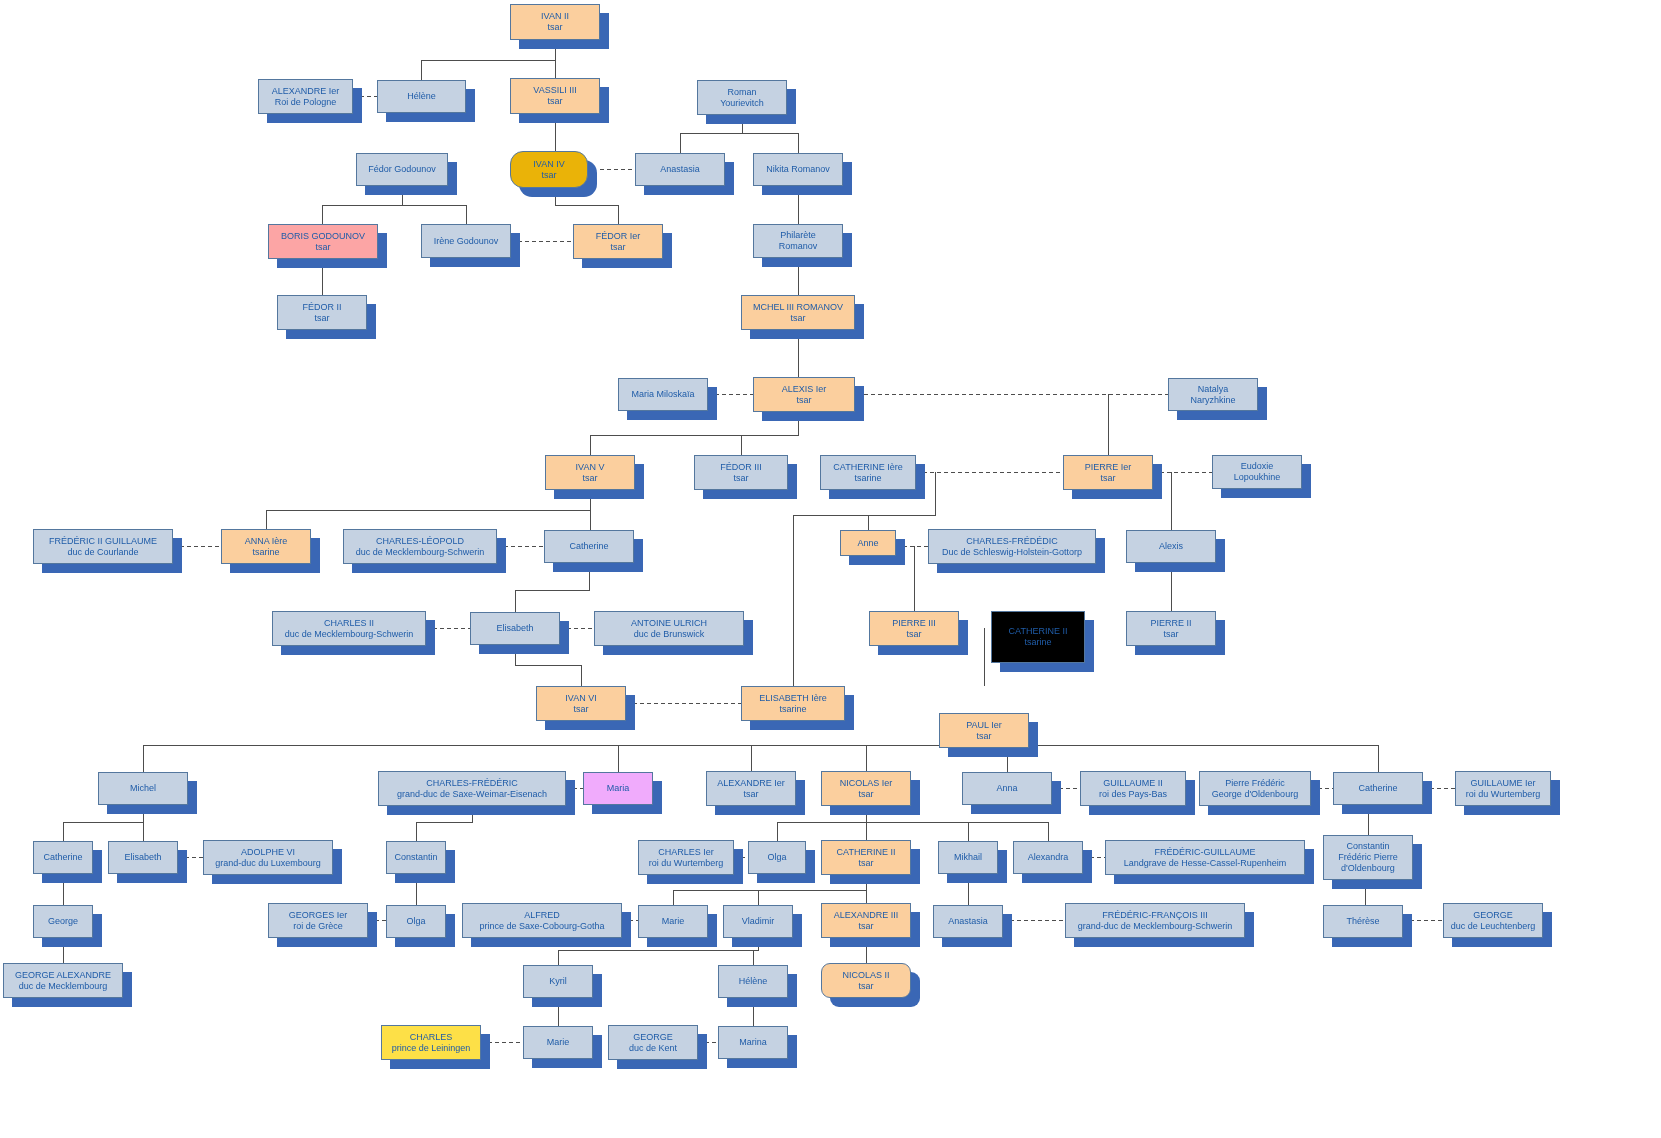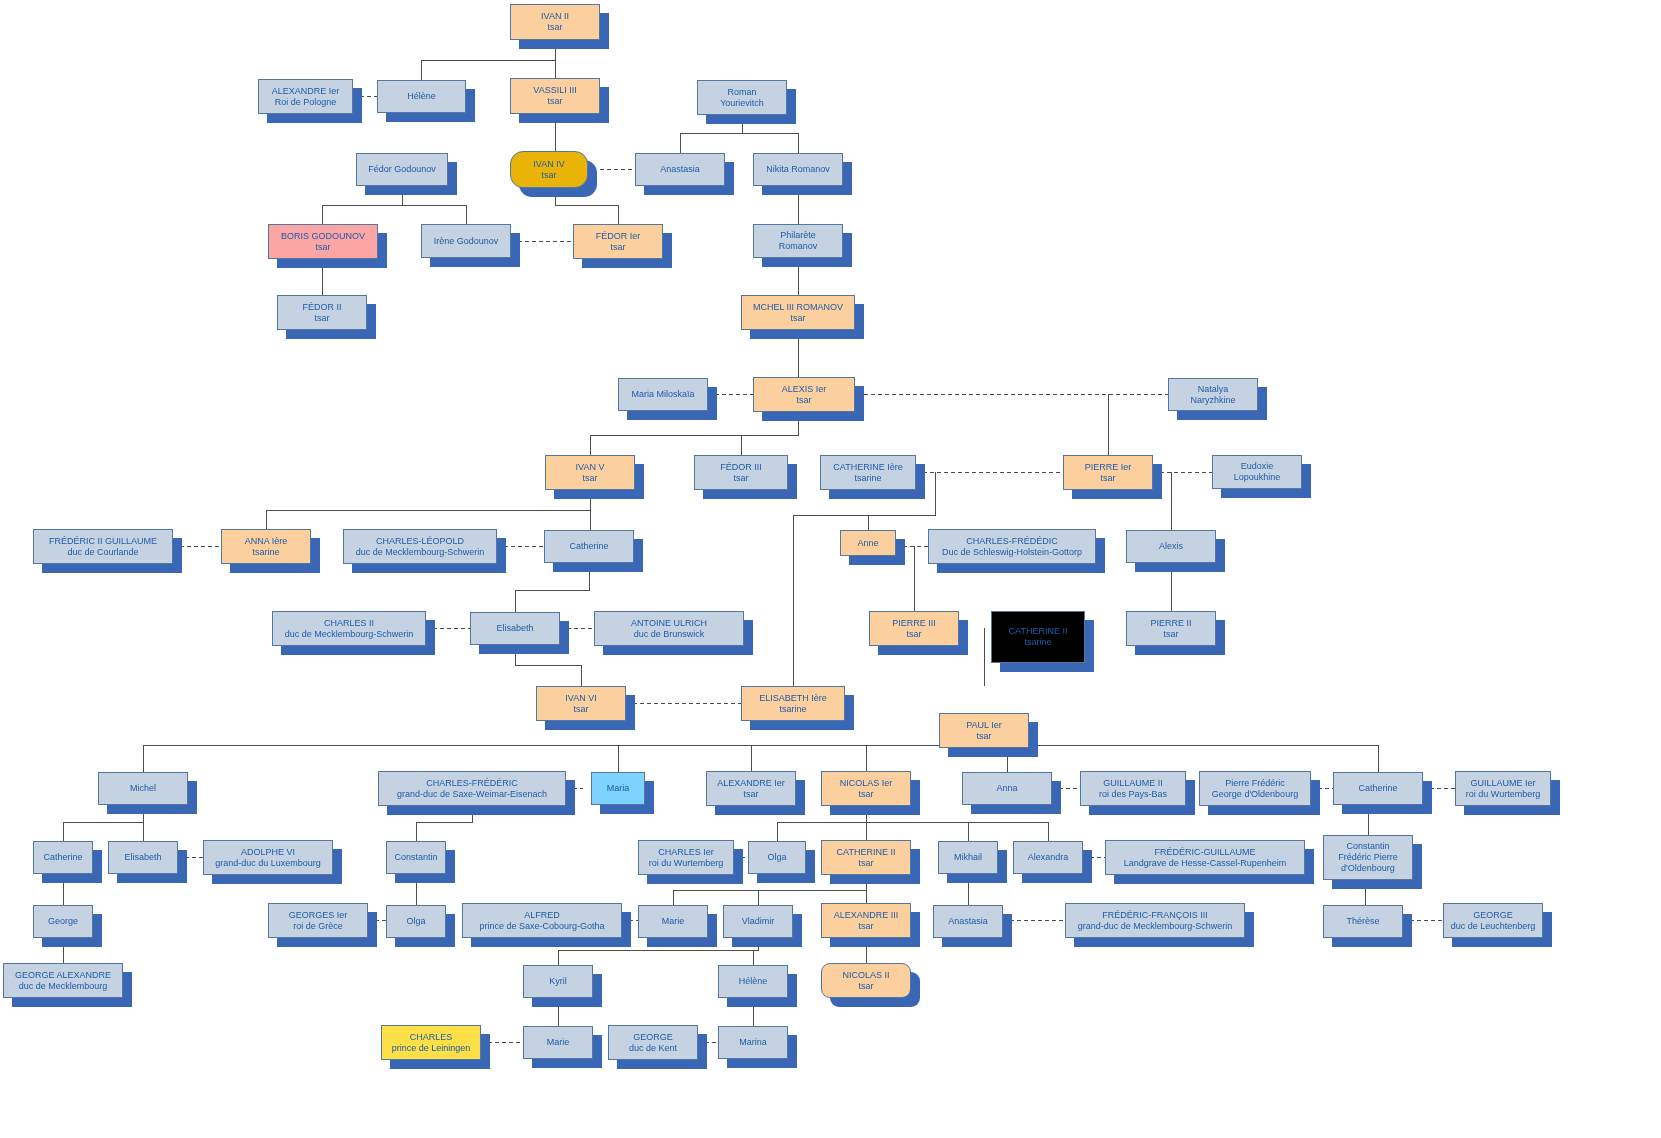--- a/index.html
+++ b/index.html
@@ -260,21 +260,21 @@
       <div class="nl">PAUL Ier</div>
       <div class="nl">tsar</div>
     </div>
     <div class="node person" style="left: 98px; top: 772px; width: 90px; height: 33px; background: rgb(197, 210, 226); border-color: rgb(84, 119, 158); color: rgb(31, 92, 168); box-shadow: rgb(58, 103, 181) 9px 9px 0px 0px;">
       <div class="nl">Michel</div>
     </div>
     <div class="node person" style="left: 378px; top: 771px; width: 188px; height: 35px; background: rgb(197, 210, 226); border-color: rgb(84, 119, 158); color: rgb(31, 92, 168); box-shadow: rgb(58, 103, 181) 9px 9px 0px 0px;">
       <div class="nl">CHARLES-FRÉDÉRIC</div>
       <div class="nl">grand-duc de Saxe-Weimar-Eisenach</div>
     </div>
-    <div class="node person" style="left: 583px; top: 772px; width: 54px; height: 33px; background: #7dd3fc; border-color: rgb(84, 119, 158); color: rgb(31, 92, 168); box-shadow: rgb(58, 103, 181) 9px 9px 0px 0px; margin-left: 8px;">
+    <div class="node person" style="left: 583px; top: 772px; width: 70px; height: 33px; background: #f0abfc; border-color: rgb(84, 119, 158); color: rgb(31, 92, 168); box-shadow: rgb(58, 103, 181) 9px 9px 0px 0px;">
       <div class="nl">Maria</div>
     </div>
     <div class="node person" style="left: 706px; top: 771px; width: 90px; height: 35px; background: rgb(197, 210, 226); border-color: rgb(84, 119, 158); color: rgb(31, 92, 168); box-shadow: rgb(58, 103, 181) 9px 9px 0px 0px;">
       <div class="nl">ALEXANDRE Ier</div>
       <div class="nl">tsar</div>
     </div>
     <div class="node tsar" style="left: 821px; top: 771px; width: 90px; height: 35px; background: rgb(251, 207, 158); border-color: rgb(84, 119, 158); color: rgb(31, 92, 168); box-shadow: rgb(58, 103, 181) 9px 9px 0px 0px;">
       <div class="nl">NICOLAS Ier</div>
       <div class="nl">tsar</div>
     </div>

